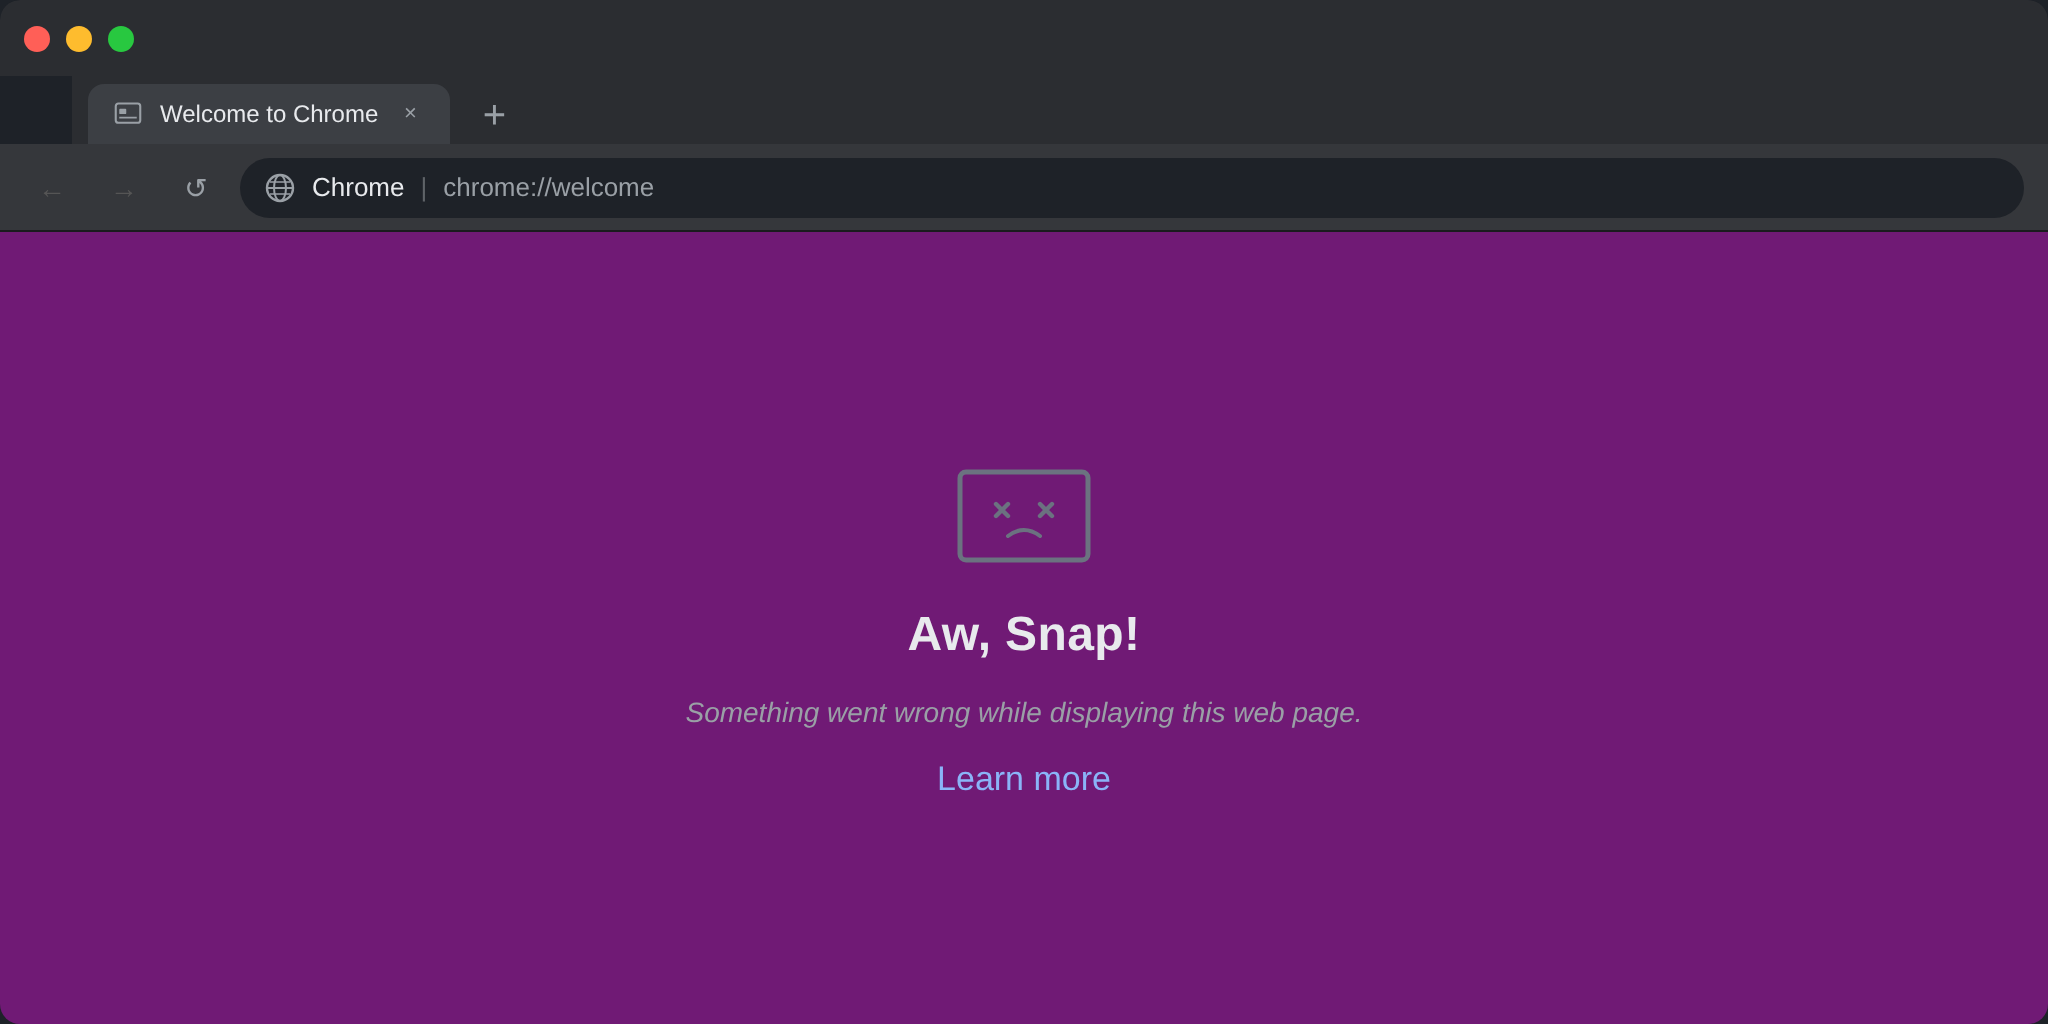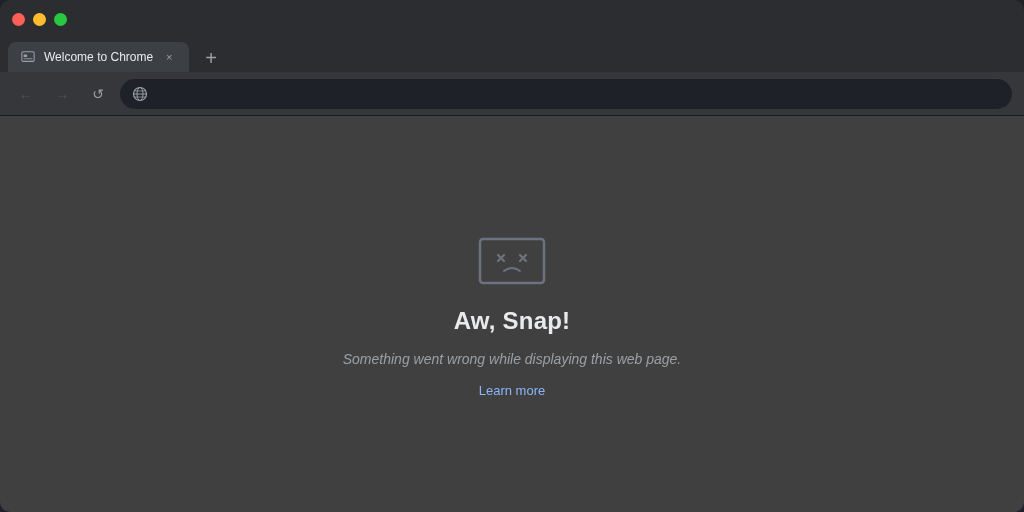--- a/index.html
+++ b/index.html
@@ -39,20 +39,21 @@
     .tl-yellow { background: #febc2e; }
     .tl-green { background: #28c840; }
 
     
     .tab-bar {
       background: #2b2d31;
       display: flex;
       align-items: flex-end;
       padding: 0 8px;
       height: 34px;
+      margin-left: 36px;
     }
 
     .tab {
       background: #3c3f44;
       border-radius: 8px 8px 0 0;
       display: flex;
       align-items: center;
       padding: 0 12px;
       height: 30px;
       gap: 8px;
@@ -175,21 +176,21 @@
       color: #5f6368;
       margin: 0 8px;
     }
 
     .address-url {
       color: #9aa0a6;
     }
 
     
     .page-content {
-      background: #404040;
+      background: #701a75;
       flex: 1;
       height: calc(512px - 38px - 34px - 44px);
       display: flex;
       flex-direction: column;
       align-items: center;
       justify-content: center;
       gap: 16px;
     }
 
     .error-icon {
@@ -209,21 +210,21 @@
 
     .error-message {
       color: #9aa0a6;
       font-size: 14px;
       text-align: center;
       font-style: italic;
     }
 
     .error-link {
       color: #8ab4f8;
-      font-size: 13px;
+      font-size: 17px;
       text-decoration: none;
       cursor: pointer;
       text-align: center;
     }
 
     
   </style>
 </head>
 <body>
 
@@ -259,20 +260,25 @@
   <div class="address-bar">
     <div class="address-icon">
 
       <svg viewBox="0 0 16 16" fill="none" xmlns="http://www.w3.org/2000/svg">
         <circle cx="8" cy="8" r="6.5" stroke="#9aa0a6" stroke-width="1.2"></circle>
         <ellipse cx="8" cy="8" rx="3" ry="6.5" stroke="#9aa0a6" stroke-width="1"></ellipse>
         <line x1="1.5" y1="8" x2="14.5" y2="8" stroke="#9aa0a6" stroke-width="1"></line>
         <path d="M3 5h10M3 11h10" stroke="#9aa0a6" stroke-width="0.8"></path>
       </svg>
     </div>
+    <div class="address-text">
+      <span class="address-site">Chrome</span>
+      <span class="address-separator">|</span>
+      <span class="address-url">chrome://welcome</span>
+    </div>
   </div>
 </div>
 
 <div class="page-content">
   <div class="error-icon">
 
     <svg width="72" height="60" viewBox="0 0 72 60" fill="none" xmlns="http://www.w3.org/2000/svg">
 
       <rect x="4" y="8" width="64" height="44" rx="3" stroke="#6b7280" stroke-width="2.5"></rect>
 

